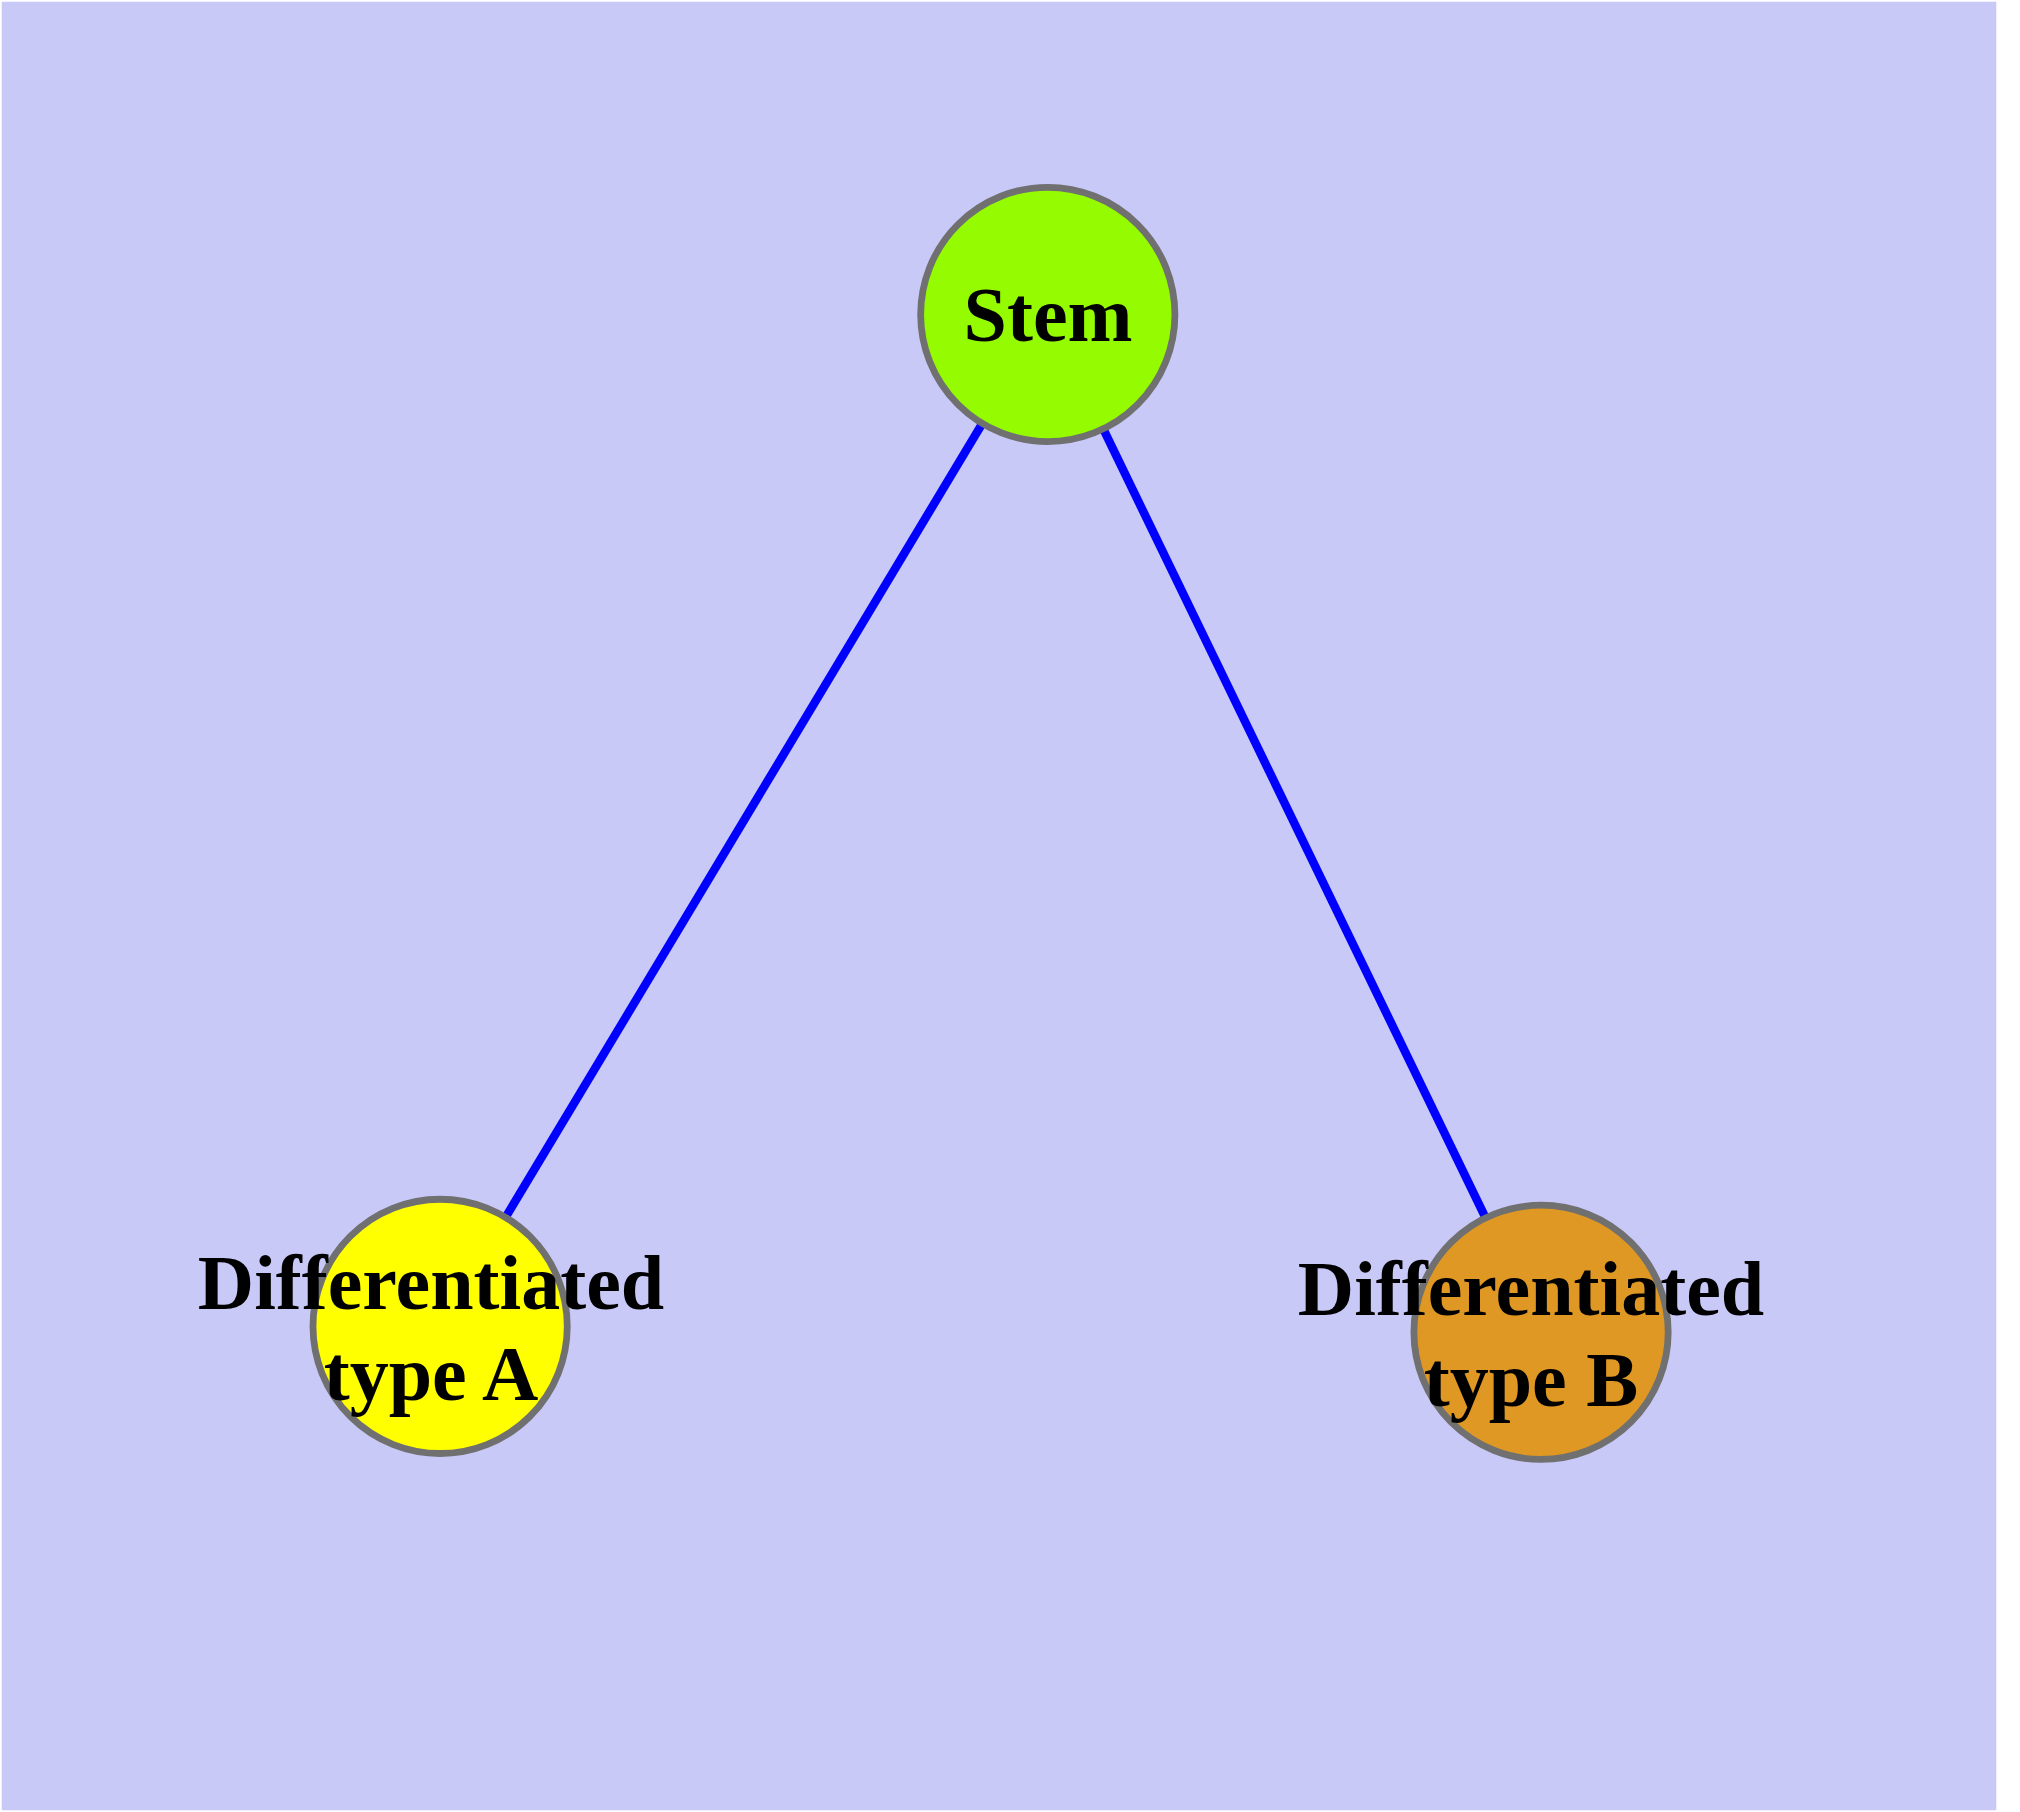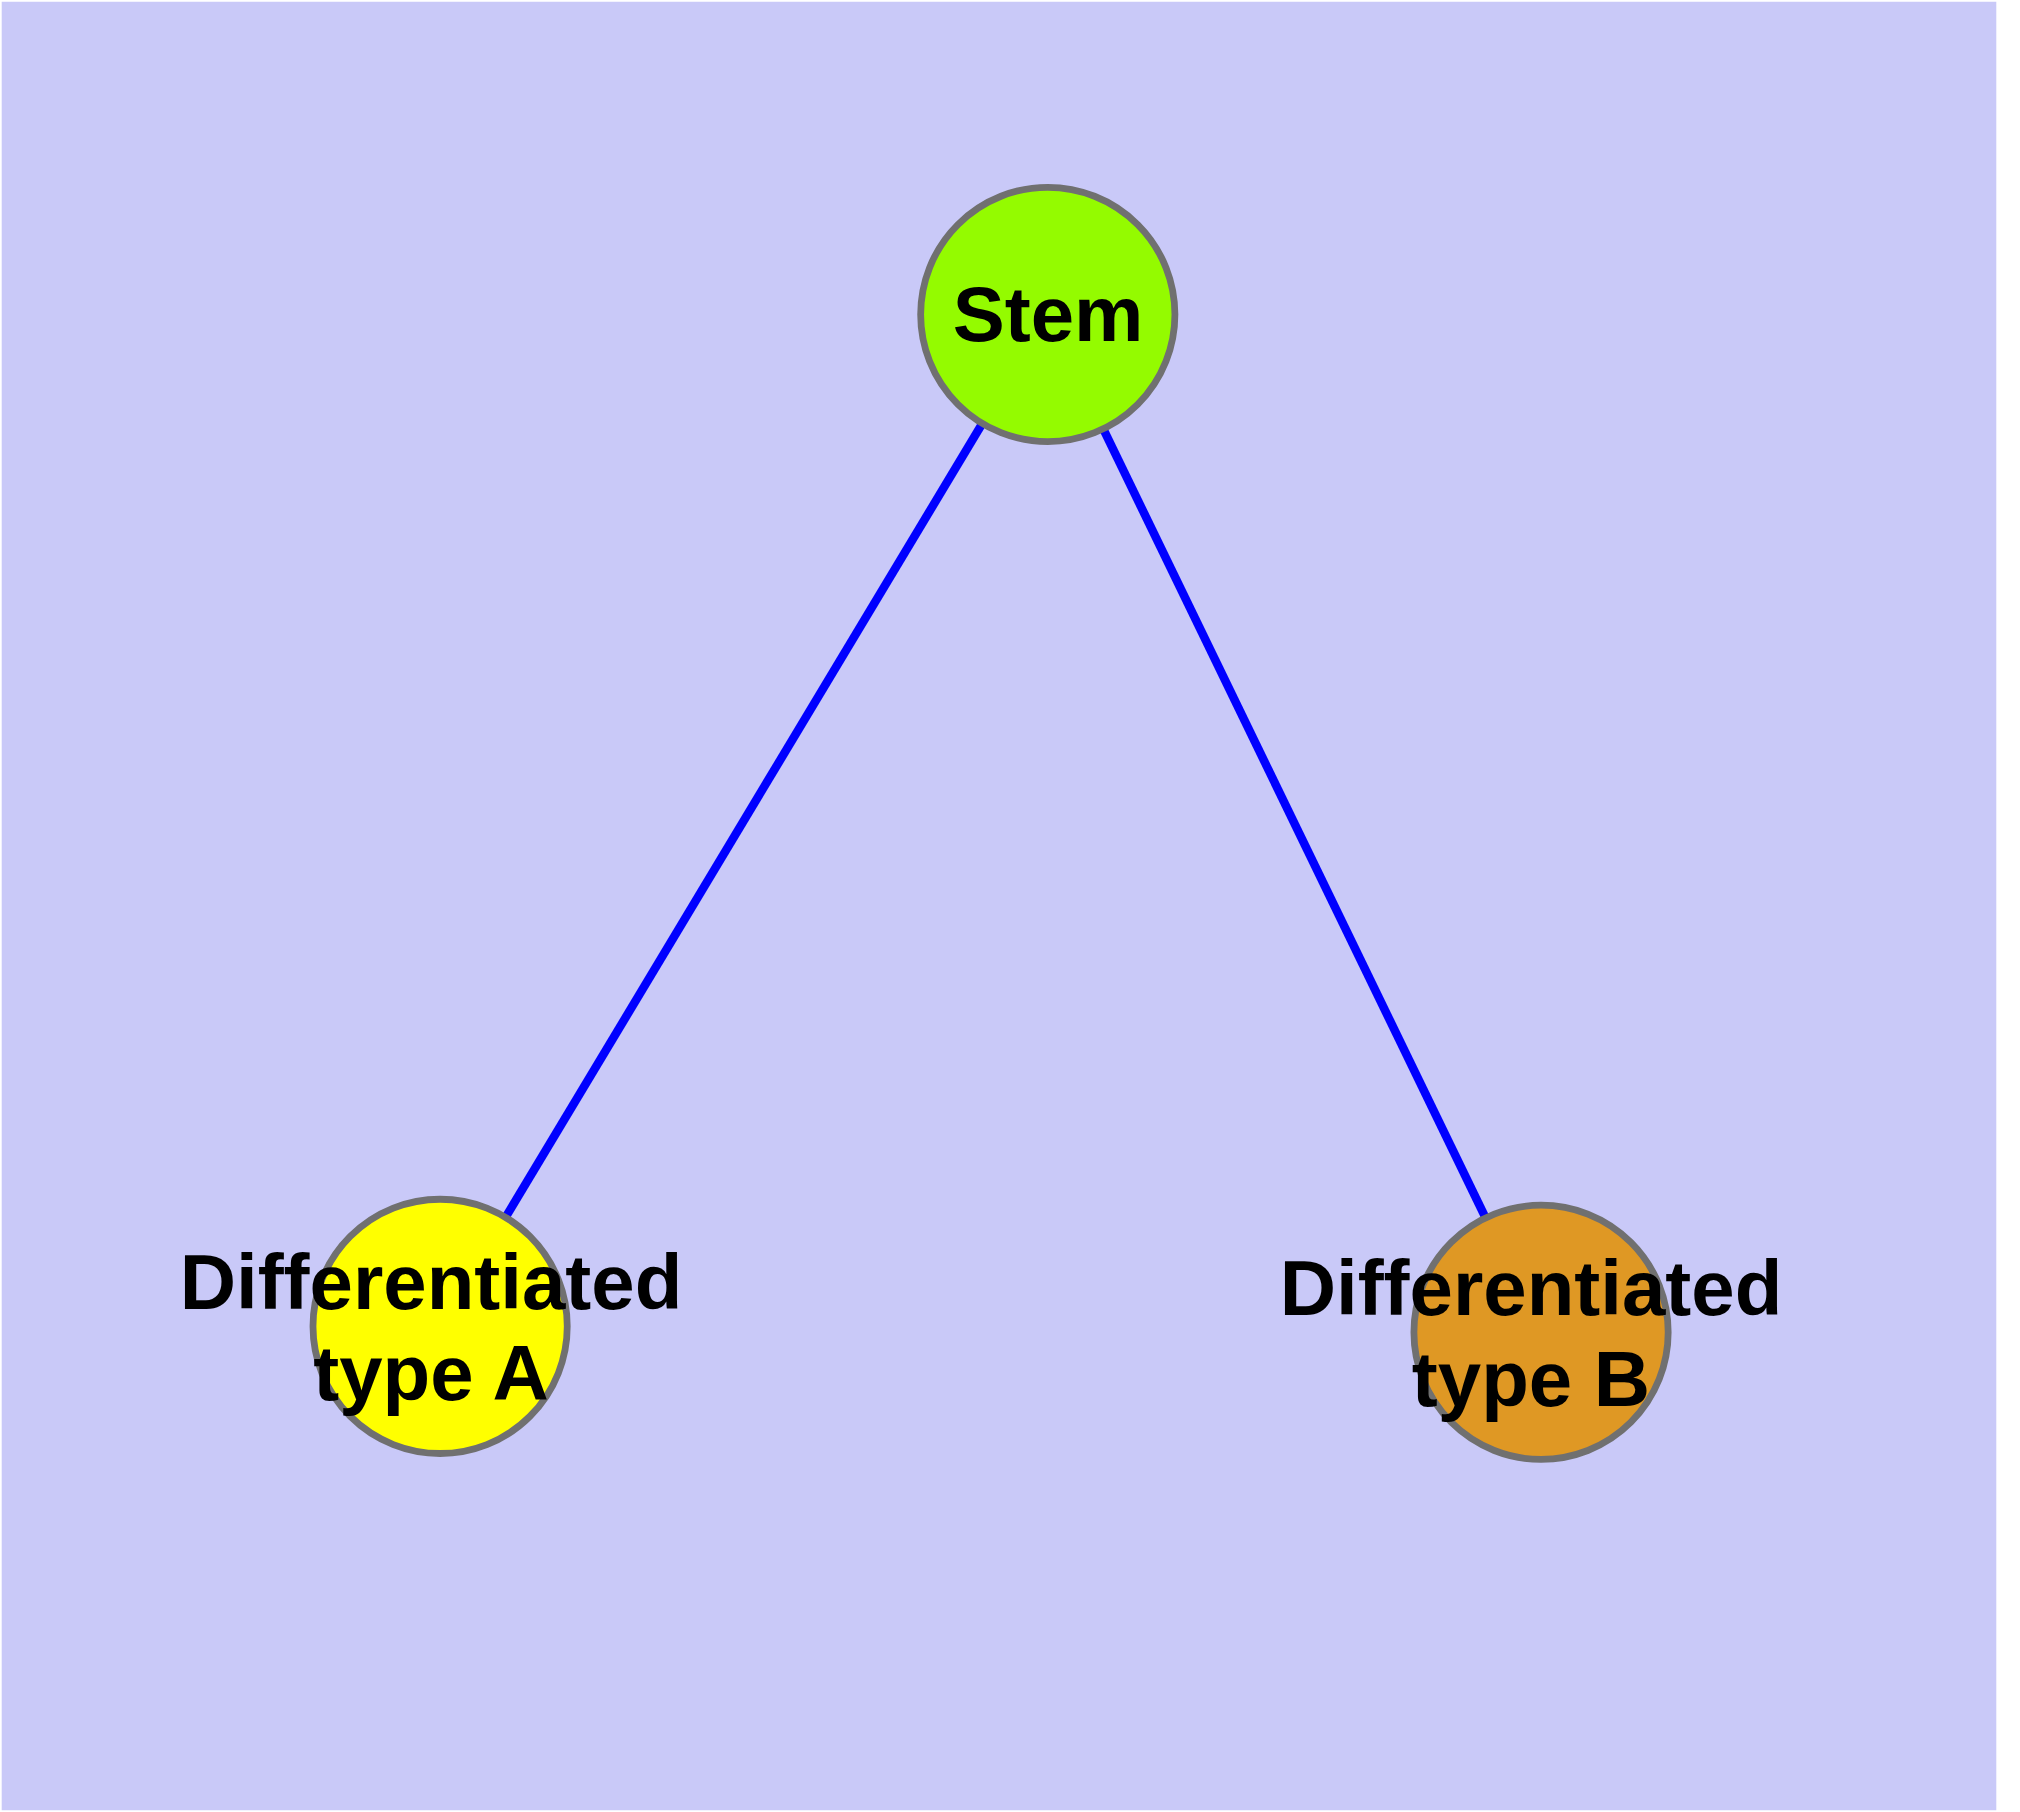--- a/index.html
+++ b/index.html
@@ -5,21 +5,21 @@
   html, body {
     margin: 0;
     padding: 0;
   }
   .stage {
     position: relative;
     width: 1998px;
     height: 1812px;
     overflow: hidden;
     box-shadow: inset 0 0 0 1.7px #ffffff;
-    font-family: Liberation Sans, sans-serif;
+    font-family: Liberation Serif, serif;
   }
   .graph-svg {
     position: absolute;
     left: 0;
     top: 0;
     display: block;
   }
   .node-label {
     position: absolute;
     transform: translate(-50%, -50%);

